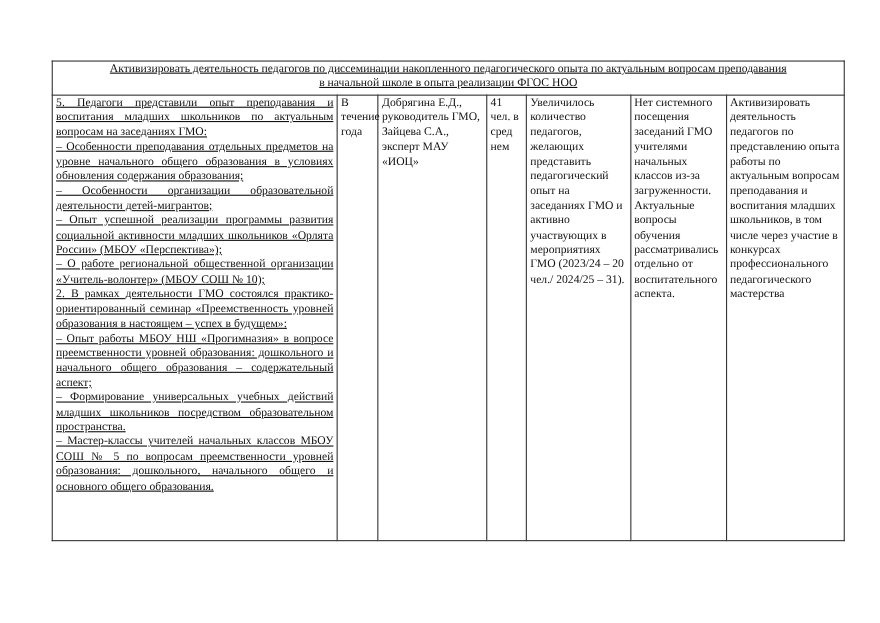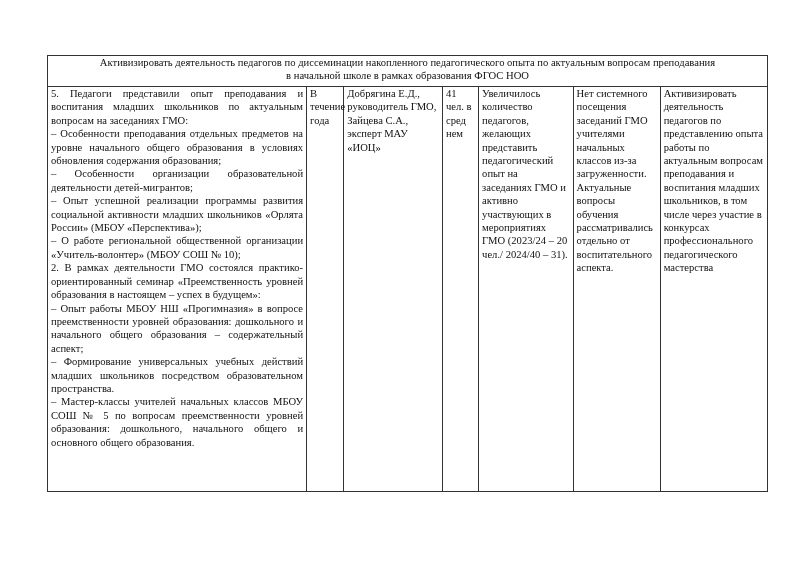--- a/index.html
+++ b/index.html
@@ -9,55 +9,55 @@
               border-collapse: collapse; table-layout: fixed; font-size: 10.6px; line-height: 13.4px; }
   table.doc td { border: 1px solid #333; vertical-align: top; padding: 0 3px; }
   .c1 { width: 244px; } .c2 { width: 35px; } .c3 { width: 93px; } .c4 { width: 34px; }
   .c5 { width: 89px; } .c6 { width: 82px; } .c7 { width: 101px; }
   .just { text-align: justify; }
   .center { }
   .left { text-align: left; }
   tr.r1 td { height: 24px; }
   tr.r2 td { text-align: center; padding: 0 4px; height: 30px; }
   tr.r3 td { height: 404px; }
-  .line { display: block; }
+  .line { display: block; text-decoration: underline; }
 </style>
 </head>
 <body>
 
 <table class="doc">
   <colgroup>
     <col class="c1">
       <col class="c2">
       <col class="c3">
       <col class="c4">
       <col class="c5">
       <col class="c6">
       <col class="c7">
   </colgroup>
   <tbody>
   <tr class="r2">
     <td colspan="7">
       <span class="line">Активизировать деятельность педагогов по диссеминации накопленного педагогического опыта по актуальным вопросам преподавания</span>
-      <span class="line">в начальной школе в рамках образования ФГОС НОО</span>
+      <span class="line">в начальной школе в опыта реализации ФГОС НОО</span>
     </td>
   </tr>
   <tr class="r3">
     <td class="just">
       <span class="line">5. Педагоги представили опыт преподавания и воспитания младших школьников по актуальным вопросам на заседаниях ГМО:</span>
       <span class="line">– Особенности преподавания отдельных предметов на уровне начального общего образования в условиях обновления содержания образования;</span>
       <span class="line">– Особенности организации образовательной деятельности детей-мигрантов;</span>
       <span class="line">– Опыт успешной реализации программы развития социальной активности младших школьников «Орлята России» (МБОУ «Перспектива»);</span>
       <span class="line">– О работе региональной общественной организации «Учитель-волонтер» (МБОУ СОШ № 10);</span>
       <span class="line">2. В рамках деятельности ГМО состоялся практико-ориентированный семинар «Преемственность уровней образования в настоящем – успех в будущем»:</span>
       <span class="line">– Опыт работы МБОУ НШ «Прогимназия» в вопросе преемственности уровней образования: дошкольного и начального общего образования – содержательный аспект;</span>
       <span class="line">– Формирование универсальных учебных действий младших школьников посредством образовательном пространства.</span>
       <span class="line">– Мастер-классы учителей начальных классов МБОУ СОШ № 5 по вопросам преемственности уровней образования: дошкольного, начального общего и основного общего образования.</span>
     </td>
     <td class="center">В течение года</td>
     <td class="center">Добрягина Е.Д., руководитель ГМО, Зайцева С.А., эксперт МАУ «ИОЦ»</td>
     <td class="center">41 чел. в сред нем</td>
-    <td class="left">Увеличилось количество педагогов, желающих представить педагогический опыт на заседаниях ГМО и активно участвующих в мероприятиях ГМО (2023/24 – 20 чел./ 2024/40 – 31).</td>
+    <td class="left">Увеличилось количество педагогов, желающих представить педагогический опыт на заседаниях ГМО и активно участвующих в мероприятиях ГМО (2023/24 – 20 чел./ 2024/25 – 31).</td>
     <td class="center">Нет системного посещения заседаний ГМО учителями начальных классов из-за загруженности. Актуальные вопросы обучения рассматривались отдельно от воспитательного аспекта.</td>
     <td class="center">Активизировать деятельность педагогов по представлению опыта работы по актуальным вопросам преподавания и воспитания младших школьников, в том числе через участие в конкурсах профессионального педагогического мастерства</td>
   </tr>
 </tbody>
   </table>
 
 </body></html>

